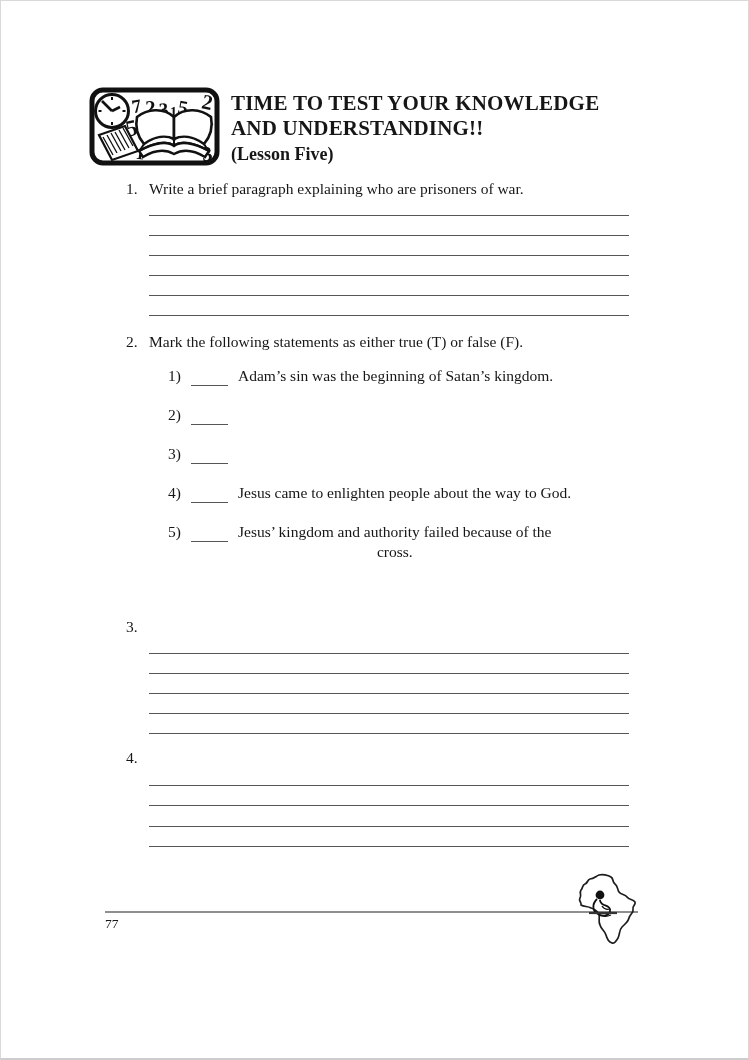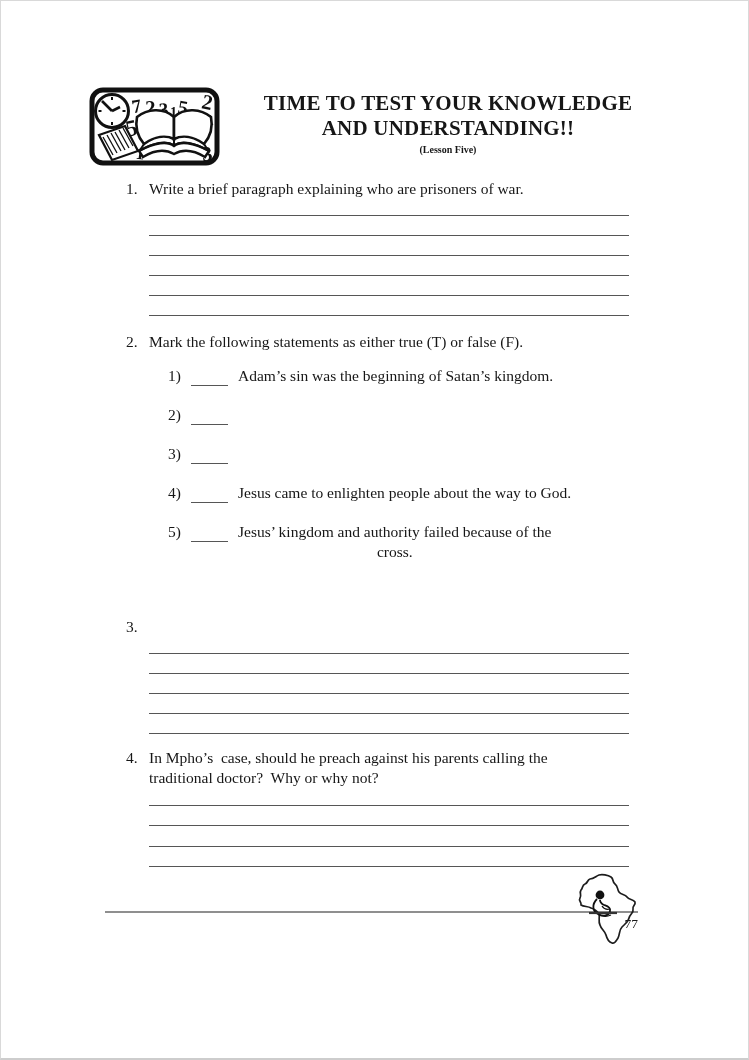--- a/index.html
+++ b/index.html
@@ -3,38 +3,38 @@
 <meta charset="utf-8">
 <style>
   html,body{margin:0;padding:0;background:#fff;}
   .page{
     position:relative;width:749px;height:1060px;background:#ffffff;
     font-family:"Liberation Serif", serif;color:#161616;
     box-sizing:border-box;border:1px solid #d9d9d9;border-bottom:2px solid #cdcdcd;
     overflow:hidden;
   }
   .header-art{position:absolute;left:88px;top:85px;width:134px;height:82px;}
-  .title-block{position:absolute;left:246px;top:90px;width:402px;text-align:center;}
+  .title-block{position:absolute;left:230px;top:90px;width:402px;text-align:left;}
   .title-line{font-weight:bold;font-size:21px;line-height:25px;letter-spacing:.2px;}
-  .subtitle{font-weight:bold;font-size:10px;margin-top:3px;}
+  .subtitle{font-weight:bold;font-size:18px;margin-top:3px;}
   .question{position:absolute;left:125px;width:503px;font-size:15.5px;line-height:20px;}
   #q1{top:178px} #q2{top:331px} #q3{top:616px} #q4{top:747px}
   .q-row{display:flex;}
   .q-num{width:23px;flex:none;}
   .q-text{white-space:pre-wrap;}
   .blank-lines{margin-left:23px;margin-top:-3px;}
   .blank-line{height:19px;border-bottom:1.5px solid #565656;}
   #q4 .blank-line{height:19.5px;}
   .tf-items{margin-top:14px;margin-left:42px;}
   .tf-item{display:flex;margin-bottom:19px;}
   .tf-num{width:23px;flex:none;}
   .tf-blank{flex:none;width:37px;height:16px;border-bottom:1.5px solid #565656;margin-right:10px;transform:translateY(3px);}
   .tf-text{white-space:pre-wrap;text-align:center;}
   .footer-rule{position:absolute;left:104px;top:910px;width:533px;height:0;border-top:2px solid #8f8f8f;}
-  .page-number{position:absolute;left:104px;top:915px;width:533px;text-align:right;font-size:13.5px;}
+  .page-number{position:absolute;left:104px;top:915px;width:533px;text-align:left;font-size:13.5px;}
   .africa-logo{position:absolute;left:568px;top:871px;width:78px;height:74px;}
 </style>
 </head>
 <body>
 
 <div class="page">
 
   <svg class="header-art" viewBox="0 0 134 80" aria-hidden="true">
     <rect x="3" y="3" width="125" height="73" rx="11" fill="none" stroke="#111" stroke-width="5"></rect>
     <g>
@@ -141,22 +141,20 @@
         <div class="blank-line"></div>
         <div class="blank-line"></div>
         <div class="blank-line"></div>
         <div class="blank-line"></div>
       </div>
   </section>
 
   <section class="question" id="q4">
     <div class="q-row">
       <span class="q-num">4.</span>
-      <span class="q-text">In Mpho’s  case, should he preach against his parents calling the
-traditional doctor?  Why or why not?</span>
     </div>
     <div class="blank-lines">
         <div class="blank-line"></div>
         <div class="blank-line"></div>
         <div class="blank-line"></div>
         <div class="blank-line"></div>
       </div>
   </section>
 
   <div class="footer-rule"></div>

